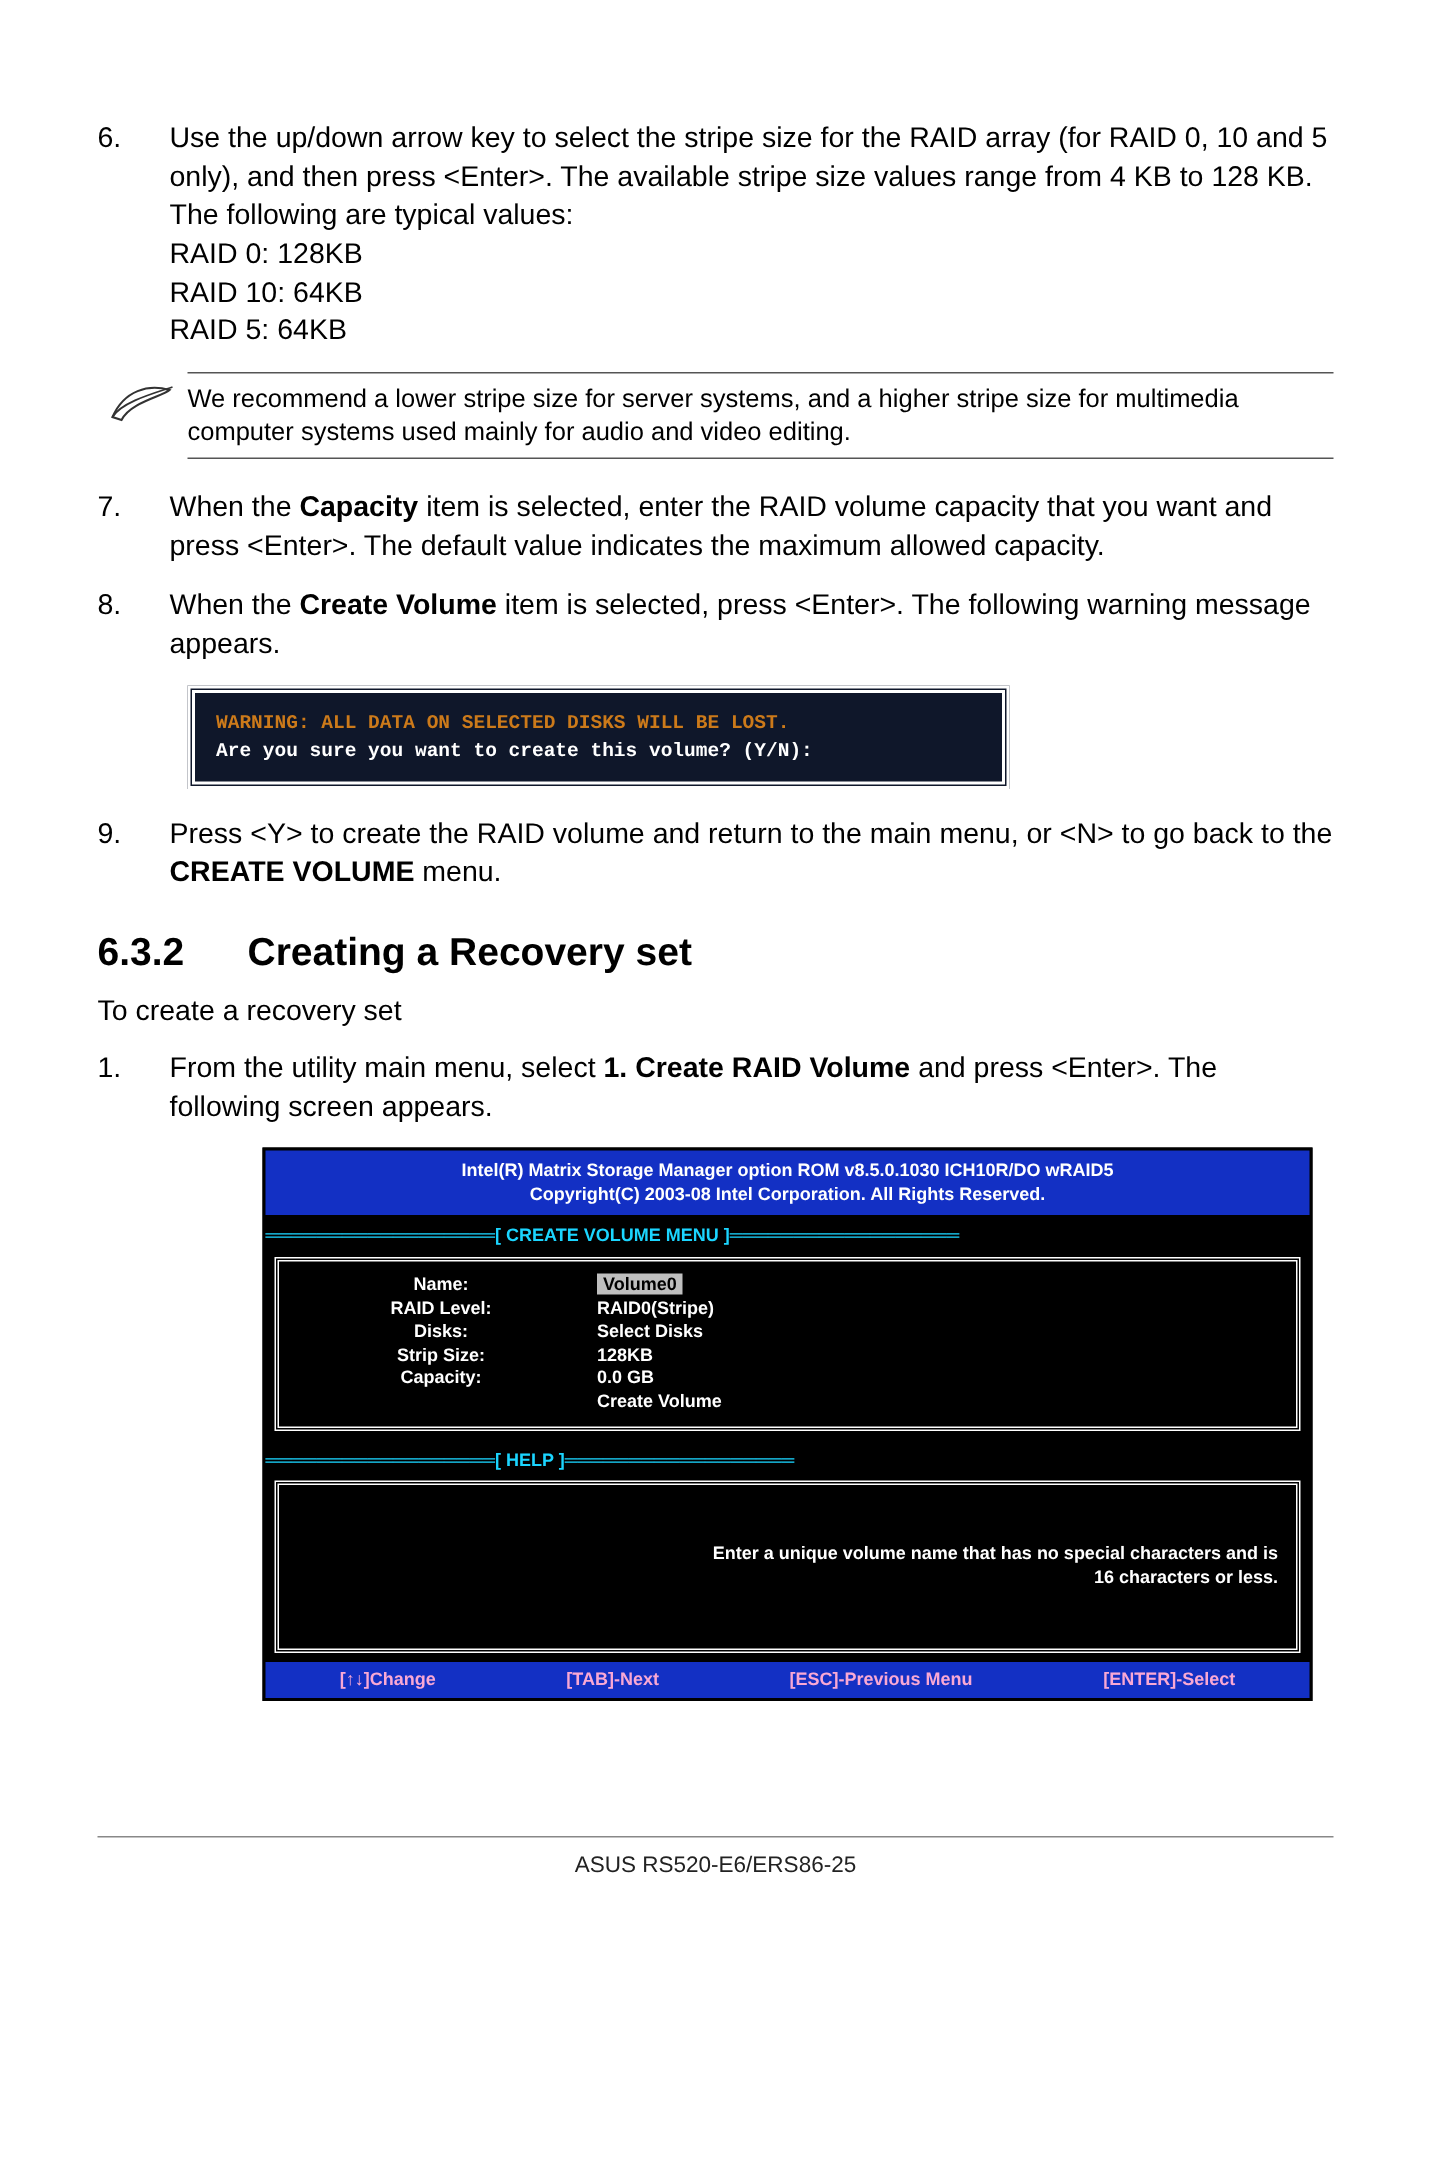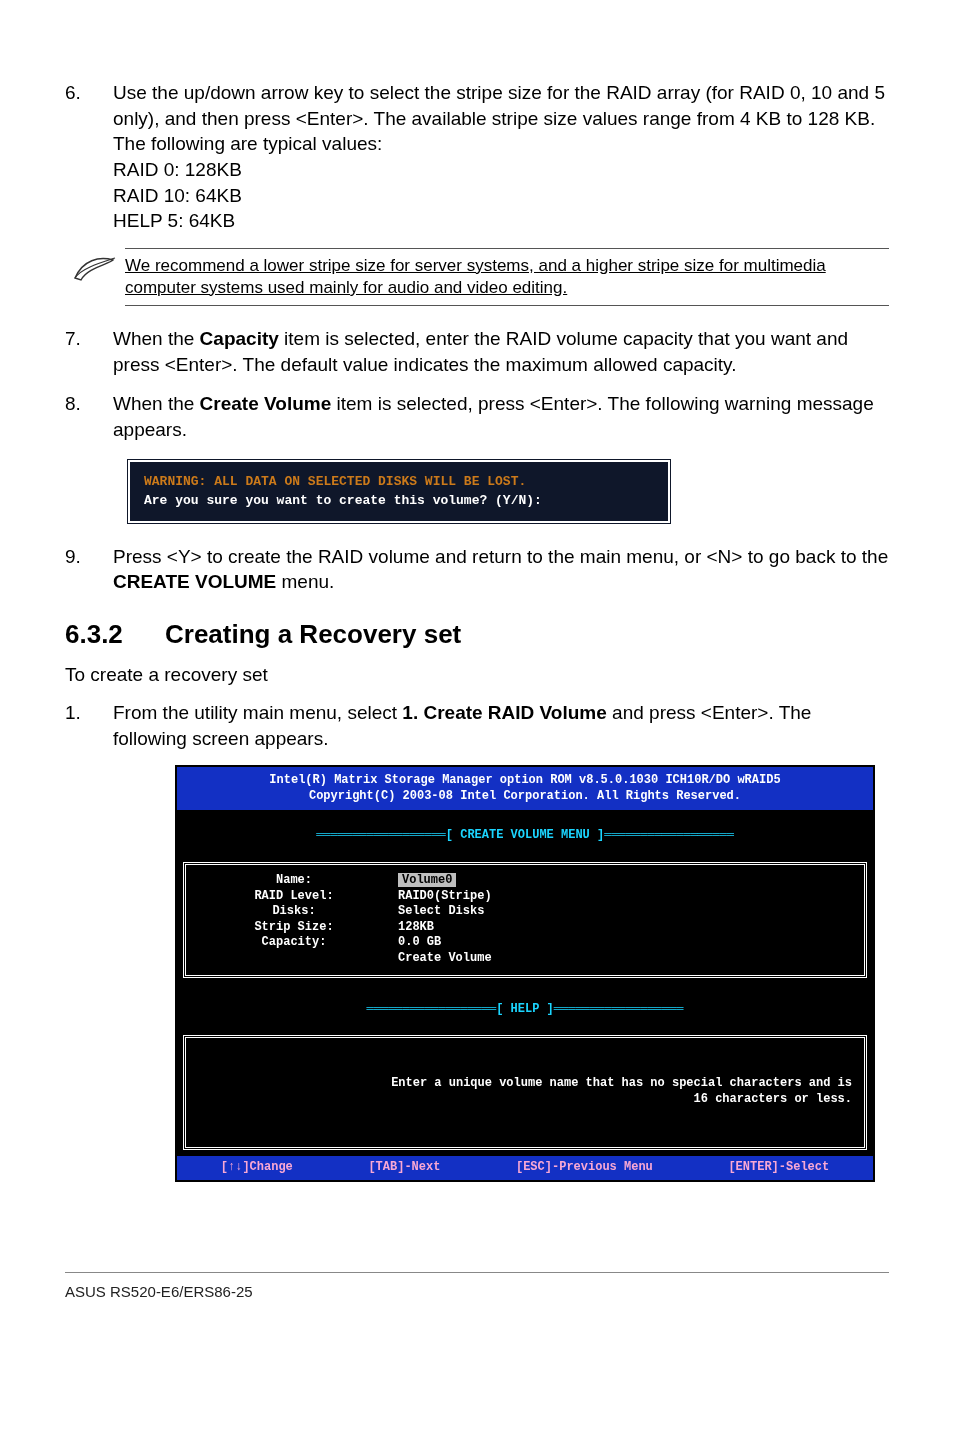--- a/index.html
+++ b/index.html
@@ -3,21 +3,21 @@
 <meta charset="utf-8">
 <style>
   * { margin: 0; padding: 0; box-sizing: border-box; }
   html, body { width: 954px; background: #fff; font-family: Arial, Helvetica, sans-serif; color: #000; }
   .page { padding: 80px 65px 50px 65px; }
 
   .step { display: flex; margin-bottom: 14px; }
   .step-num { width: 48px; flex: 0 0 48px; font-size: 19px; line-height: 1.35; }
   .step-body { flex: 1; font-size: 19px; line-height: 1.35; }
 
-  .note-block { display: flex; align-items: flex-start; margin: 10px 0 20px 0; text-decoration: underline; }
+  .note-block { display: flex; align-items: flex-start; margin: 10px 0 20px 0; }
   .note-icon { width: 60px; flex: 0 0 60px; display:flex; justify-content:center; padding-top:6px; }
   .note-rule-wrap { flex: 1; }
   .note-rule { border-top: 1px solid #555; margin-bottom: 6px; }
   .note-text { font-size: 17px; line-height: 1.3; }
   .note-rule-bottom { border-top: 1px solid #555; margin-top: 6px; }
 
   .dialog-frame {
     width: 548px; margin: 8px 0 18px 60px;
     border: 5px double #fff; background: #0f172a;
     padding: 10px 14px; font-family: "Courier New", monospace;
@@ -26,63 +26,63 @@
   .dialog-frame .warn { color:#cc7a1a; }
 
   h2.section { font-size: 26px; font-weight: bold; margin: 24px 0 14px 0; }
   h2.section .secnum { display:inline-block; width:100px; }
 
   .sub { font-size: 19px; margin-bottom: 14px; }
 
   .bios {
     width: 700px; margin: 6px 0 0 110px;
     background: #000; color:#fff;
-    font-family: Liberation Mono, monospace;
+    font-family: Liberation Sans, sans-serif;
     font-size: 12px; font-weight: bold;
     border: 2px solid #000; line-height: 1.3;
   }
   .bios-top {
     background: #1330c4; color:#fff; text-align:center; padding:6px 4px;
     font-size: 12px; font-weight:bold;
   }
   .bios-section-title {
-    text-align:center; color:#1bd5ff; padding:18px 0; background:#000;
+    color:#1bd5ff; padding:6px 0; background:#000;
   }
   .bios-box {
     border: 3px double #fff; margin: 0 6px 6px 6px; padding: 8px 12px;
     background:#000;
   }
   .bios-row { display:flex; }
   .bios-label { width: 200px; text-align:center; padding-right:8px; }
   .bios-val { flex:1; }
   .inv { background:#bfbfbf; color:#000; padding:0 4px; }
   .bios-help {
     border: 3px double #fff; margin: 0 6px 6px 6px;
     padding: 30px 12px 40px 20px; background:#000; text-align:right;
   }
   .bios-help .help-text { margin-top: 8px; }
   .bios-footer {
     background:#1330c4; color:#f9a8d4; display:flex; justify-content:space-around;
     padding:4px 6px; font-size:12px; font-weight:bold;
   }
 
-  .footer-line { border-top:1px solid #888; margin-top: 90px; padding-top:10px; display:flex; justify-content:flex-start; font-size:15px; color:#222; }
+  .footer-line { border-top:1px solid #888; margin-top: 90px; padding-top:10px; display:flex; justify-content:center; font-size:15px; color:#222; }
 </style>
 </head>
 <body>
 
 <div class="page">
 
   <div class="step">
     <div class="step-num">6.</div>
     <div class="step-body">
       <span>Use the up/down arrow key to select the stripe size for the RAID array (for RAID 0, 10 and 5 only), and then press &lt;Enter&gt;. The available stripe size values range from 4 KB to 128 KB. The following are typical values:</span><br>
       <span>RAID 0: 128KB</span><br>
       <span>RAID 10: 64KB</span><br>
-      <span>HELP 5: 64KB</span>
+      <span>RAID 5: 64KB</span>
     </div>
   </div>
 
   <div class="note-block">
     <div class="note-icon">
       <svg width="44" height="30" viewBox="0 0 44 30">
         <path d="M2 24 C 10 6, 26 2, 40 6 C 36 10, 14 14, 8 26 Z" fill="none" stroke="#333" stroke-width="1.4"></path>
         <path d="M2 24 C 8 14, 30 8, 42 4" fill="none" stroke="#333" stroke-width="1.2"></path>
       </svg>
     </div>

